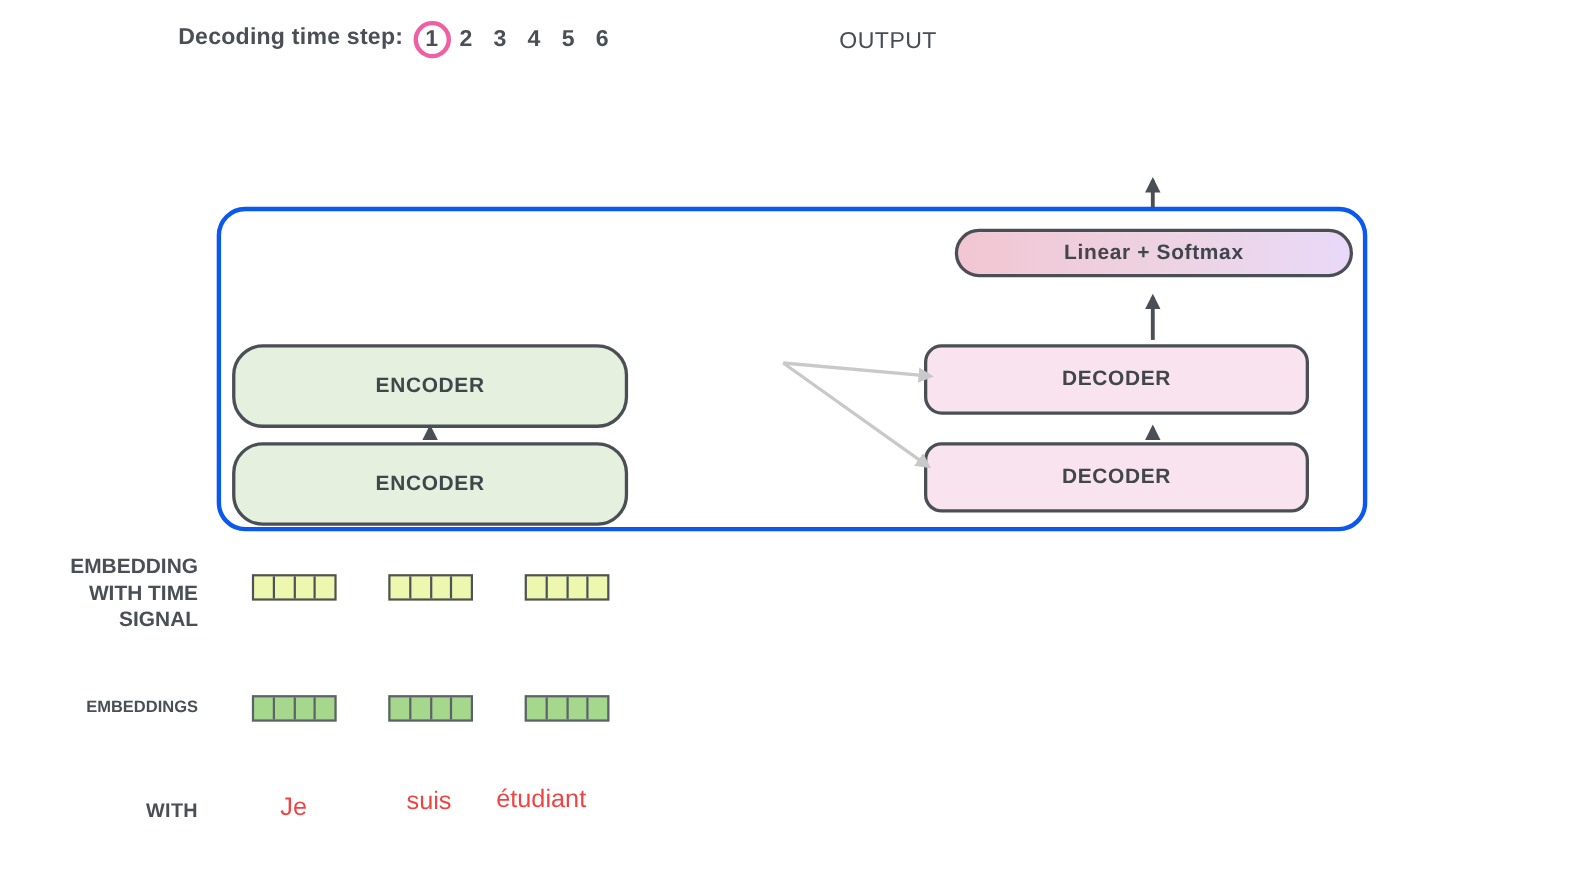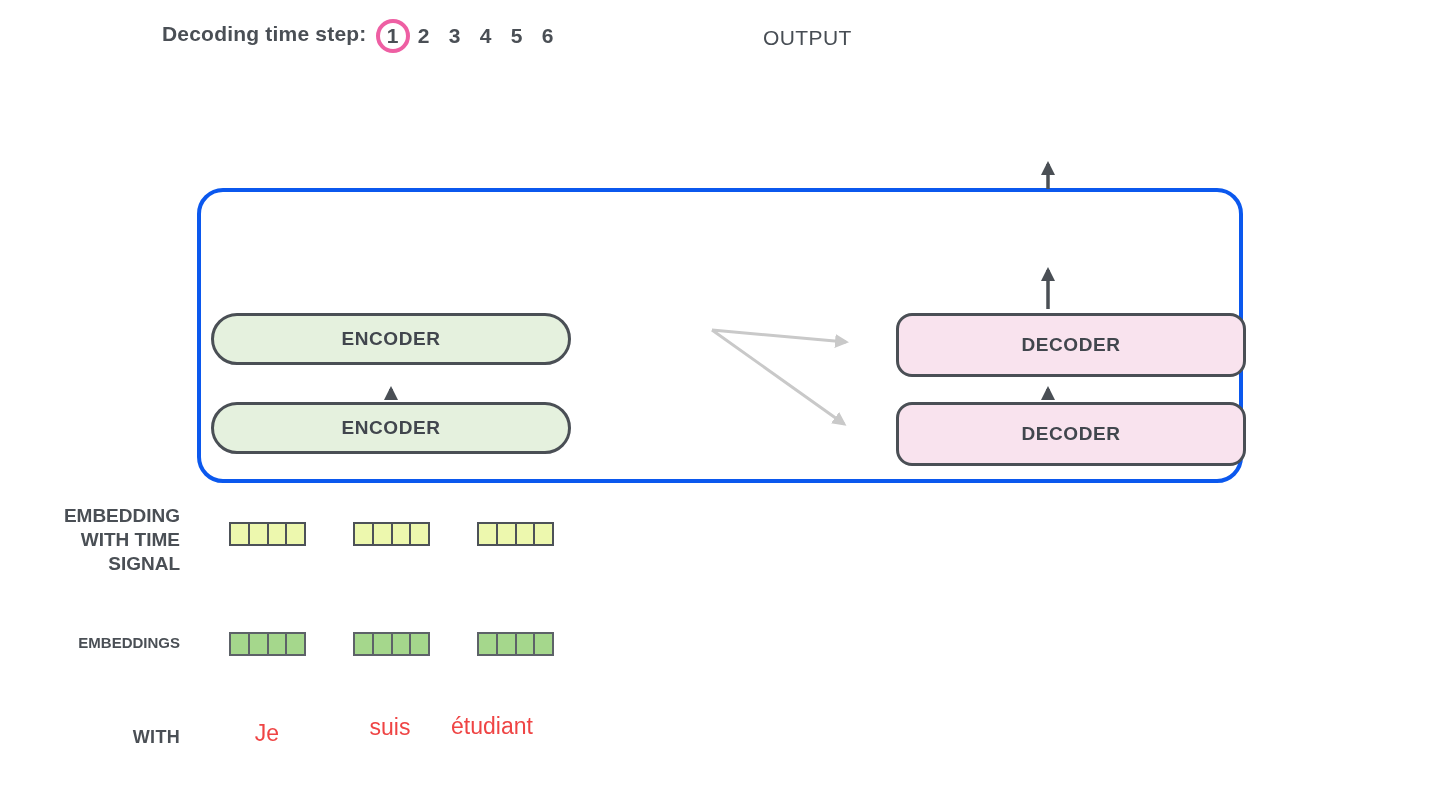--- a/index.html
+++ b/index.html
@@ -65,26 +65,26 @@
     border: 3px solid #4a4f55;
     display: flex;
     align-items: center;
     justify-content: center;
     font-size: 19px;
     font-weight: 700;
     color: #41464d;
     letter-spacing: 0.6px;
   }
   .encoder {
-    left: 211px; width: 360px; height: 52px;
+    left: 211px; width: 360px; height: 76px;
     border-radius: 28px;
     background: #e5f1de;
   }
   .decoder {
-    left: 896px; width: 350px; height: 64px;
+    left: 840px; width: 350px; height: 64px;
     border-radius: 16px;
     background: #f9e3ee;
   }
   .row-top    { top: 313px; }
   .row-bottom { top: 402px; }
   .linear-softmax {
     left: 868px; top: 208px;
     width: 362px; height: 44px;
     border-radius: 22px;
     background: linear-gradient(90deg, #f2c6d2 0%, #edd3e3 55%, #e9d9f8 100%);
@@ -153,20 +153,21 @@
     <span class="step">6</span>
   </div>
   <div class="output-label">OUTPUT</div>
 
   <div class="transformer-box"></div>
 
   <div class="block encoder row-top">ENCODER</div>
   <div class="block encoder row-bottom">ENCODER</div>
   <div class="block decoder row-top">DECODER</div>
   <div class="block decoder row-bottom">DECODER</div>
+  <div class="block linear-softmax">Linear + Softmax</div>
 
   <svg class="arrows" width="1438" height="790" viewBox="0 0 1438 790">
     <defs>
       <marker id="head-dark" markerUnits="userSpaceOnUse" markerWidth="16" markerHeight="16" refX="11" refY="7" orient="auto">
         <path d="M0,0 L14,7 L0,14 Z" fill="#4a4f55"></path>
       </marker>
       <marker id="head-gray" markerUnits="userSpaceOnUse" markerWidth="16" markerHeight="16" refX="11" refY="7" orient="auto">
         <path d="M0,0 L14,7 L0,14 Z" fill="#c9c9c9"></path>
       </marker>
     </defs>

